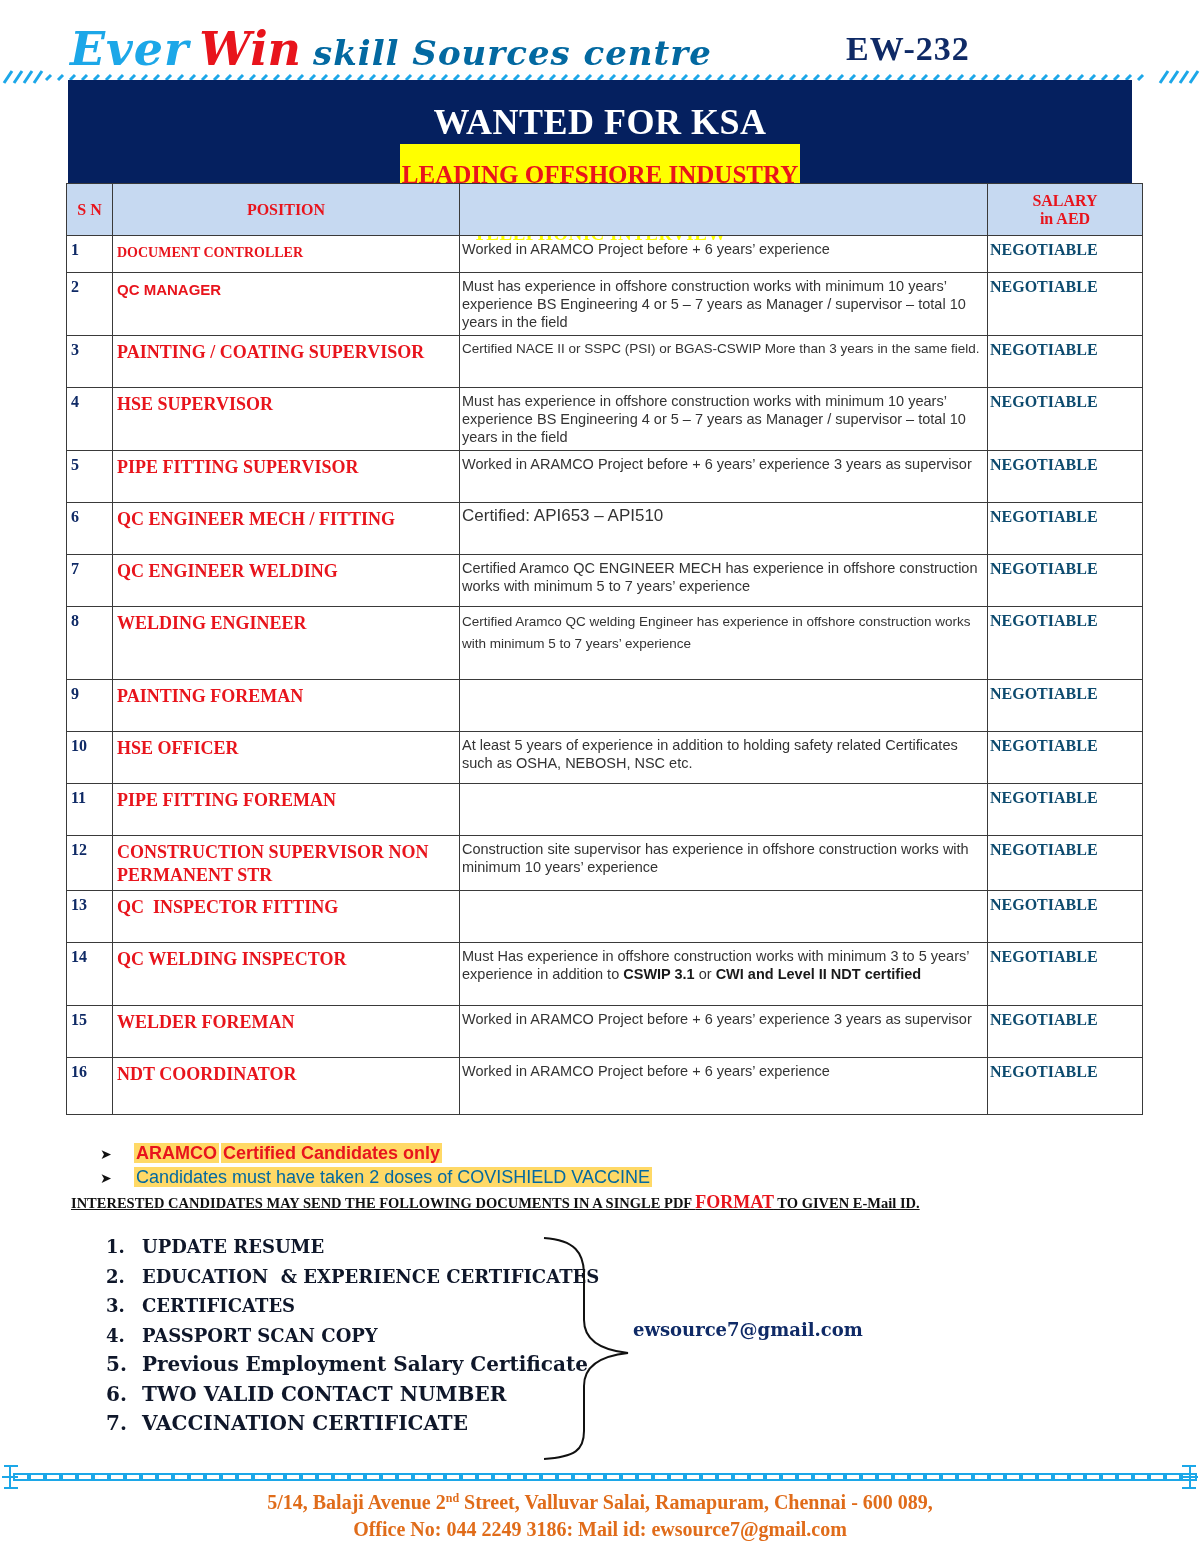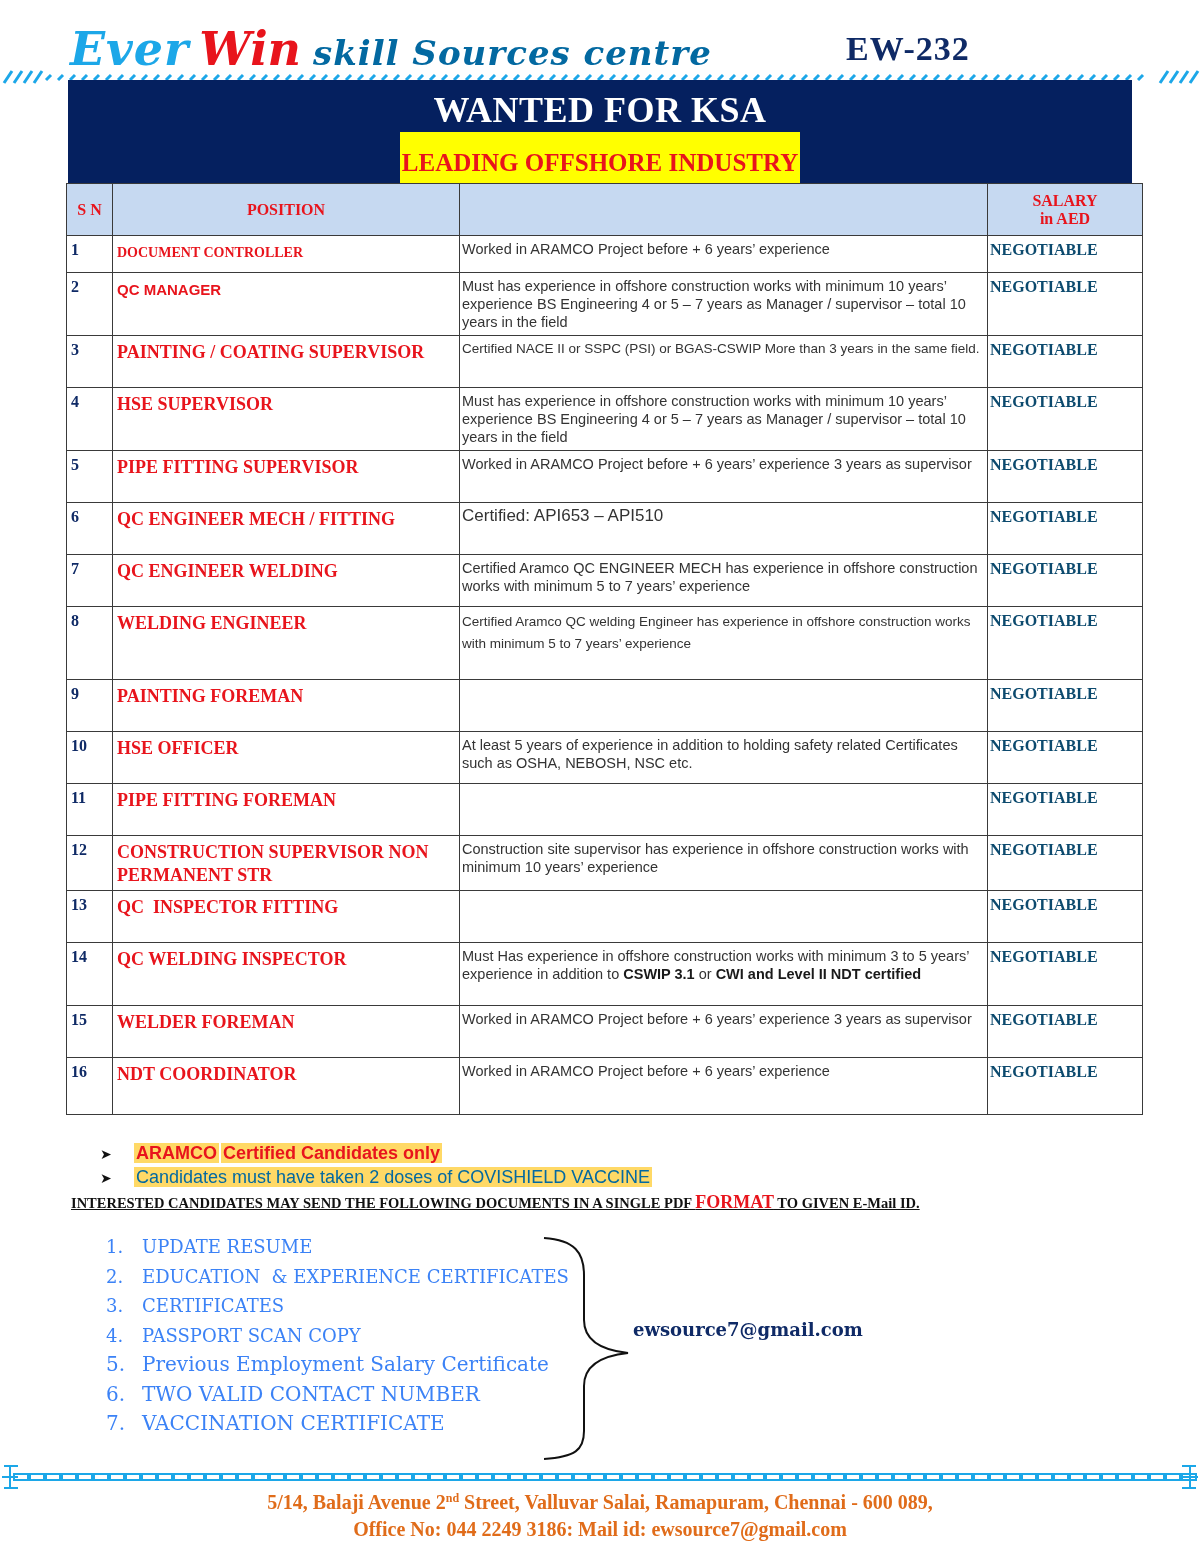--- a/index.html
+++ b/index.html
@@ -9,21 +9,21 @@
   
   .brand { position: absolute; left: 70px; top: 22px; height: 56px; white-space: nowrap; font-family: "DejaVu Serif", serif; font-style: italic; font-weight: bold; }
   .brand .ever { color: #1ca7e8; font-size: 46px; letter-spacing: 1px; }
   .brand .win { color: #e8141c; font-size: 46px; margin-left: 10px; }
   .brand .skill { color: #0369a1; font-size: 34px; margin-left: 12px; letter-spacing: 1px; }
   .code { position: absolute; left: 846px; top: 30px; font-family: "Liberation Serif", serif; font-weight: bold; font-size: 34px; color: #0f2a66; letter-spacing: 1px; }
 
   .stripe { position: absolute; left: 0; top: 70px; width: 1200px; height: 14px; }
 
   .banner { position: absolute; left: 68px; top: 80px; width: 1064px; height: 104px; background: #05205f; text-align: center; }
-  .banner .t1 { font-family: "Liberation Serif", serif; font-weight: bold; color: #ffffff; font-size: 36px; line-height: 44px; margin-top: 8px; letter-spacing: 0.5px; }
+  .banner .t1 { font-family: "Liberation Serif", serif; font-weight: bold; color: #ffffff; font-size: 36px; line-height: 44px; margin-top: 20px; letter-spacing: 0.5px; }
   .banner .t2-wrap { line-height: 30px; }
   .banner .t2 { display: inline-block; background: #ffff00; color: #e8141c; font-weight: bold; font-size: 25px; line-height: 30px; padding: 16px 2px; font-family: "Liberation Serif", serif; }
   .banner .t3 { color: #ffff00; font-weight: bold; font-size: 19px; line-height: 24px; margin-top: 16px; font-family: "Liberation Serif", serif; letter-spacing: 0.5px; }
 
   
   table.jobs { position: absolute; left: 66px; top: 183px; width: 1076px; border-collapse: collapse; table-layout: fixed; }
   table.jobs td, table.jobs th { border: 1px solid #3a3a3a; vertical-align: top; }
   table.jobs th { background: #c6d9f1; color: #e8141c; font-weight: bold; font-family: "Liberation Serif", serif; font-size: 16px; vertical-align: middle; text-align: center; height: 52px; }
   table.jobs th.sn { text-align: center; }
   td.sn { color: #0f2a66; font-weight: bold; font-size: 16px; padding: 5px 4px 0 4px; font-family: "Liberation Serif", serif; }
@@ -41,21 +41,21 @@
   .notes { position: absolute; left: 100px; top: 1142px; }
   .note { height: 24px; font-family: "Liberation Sans", sans-serif; font-size: 18px; line-height: 22px; white-space: nowrap; }
   .note .arrow { display: inline-block; width: 34px; color: #111; font-size: 14px; }
   .note .hl { background: #ffd966; color: #e8141c; font-weight: bold; padding: 0 2px; }
   .note .hl2 { background: #ffd966; color: #0369a1; padding: 0 2px; }
   .note .hl.first { margin-right: 2px; }
   .instr { position: absolute; left: 71px; top: 1192px; font-family: "Liberation Serif", serif; font-weight: bold; font-size: 14.5px; text-decoration: underline; color: #111; white-space: nowrap; }
   .instr .fmt { color: #e8141c; font-size: 18px; }
 
   
-  .doclist { position: absolute; left: 106px; top: 1232px; font-family: "DejaVu Serif", serif; font-weight: normal; color: #3b82f6; }
+  .doclist { position: absolute; left: 106px; top: 1232px; font-family: "DejaVu Serif", serif; font-weight: bold; color: #0f172a; }
   .doc { font-size: 18px; line-height: 29.5px; white-space: nowrap; }
   .doc.larger { font-size: 20px; }
   .doc .num { display: inline-block; width: 36px; }
   .brace { position: absolute; left: 540px; top: 1235px; width: 100px; height: 225px; }
   .email { position: absolute; left: 633px; top: 1319px; font-family: "DejaVu Serif", serif; font-weight: bold; font-size: 18px; color: #0f2a66; }
 
   
   .footrule { position: absolute; left: 0; top: 1464px; width: 1200px; height: 30px; }
   .address { position: absolute; left: 0; top: 1485px; width: 1200px; text-align: center; font-family: Liberation Serif, serif; font-weight: bold; color: #e06c1a; font-size: 20px; line-height: 27px; }
   .address sup { font-size: 12px; vertical-align: 7px; }

